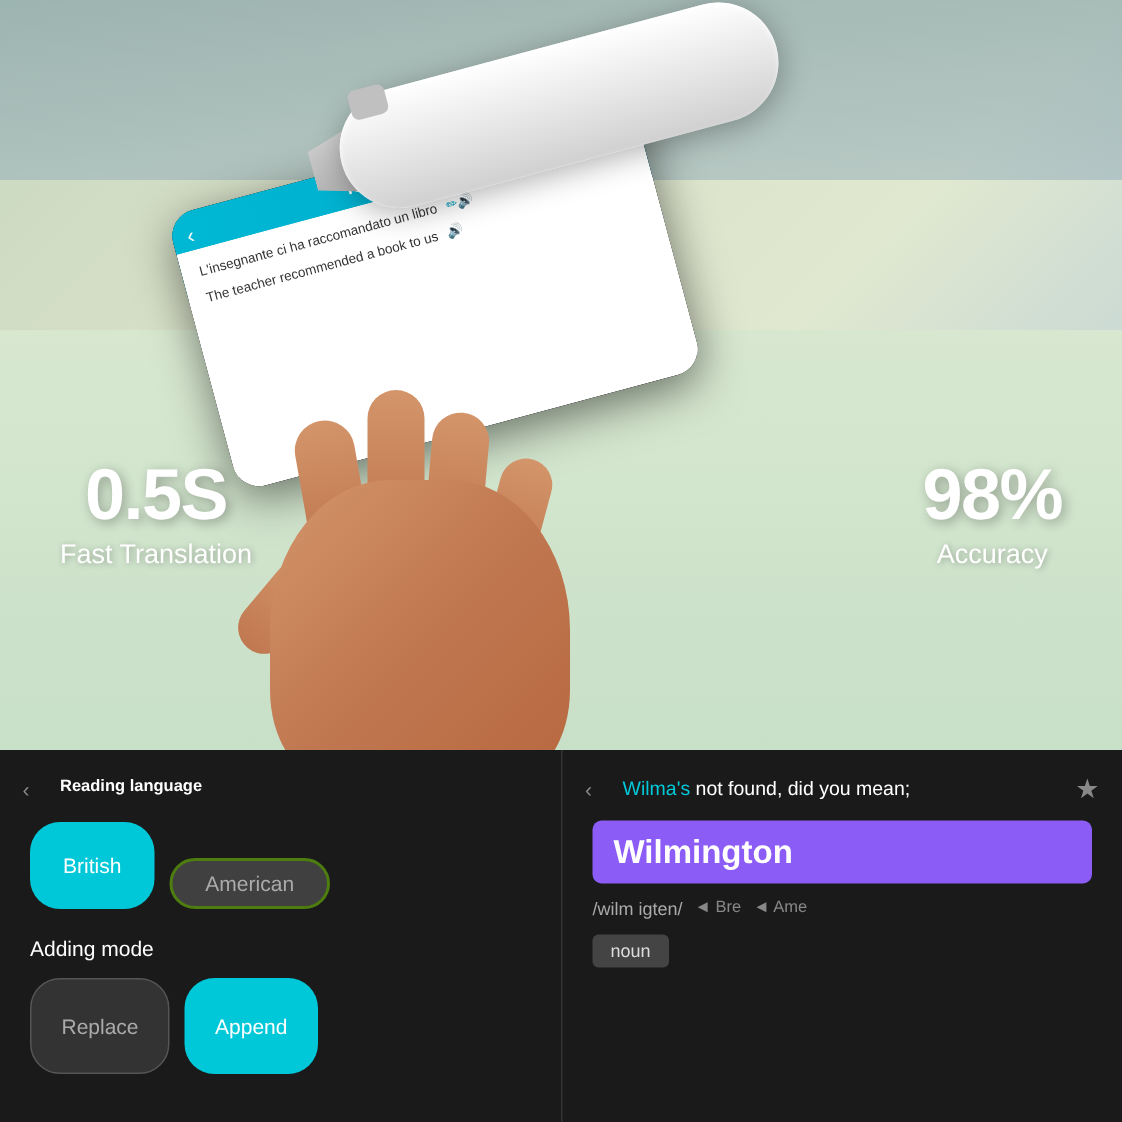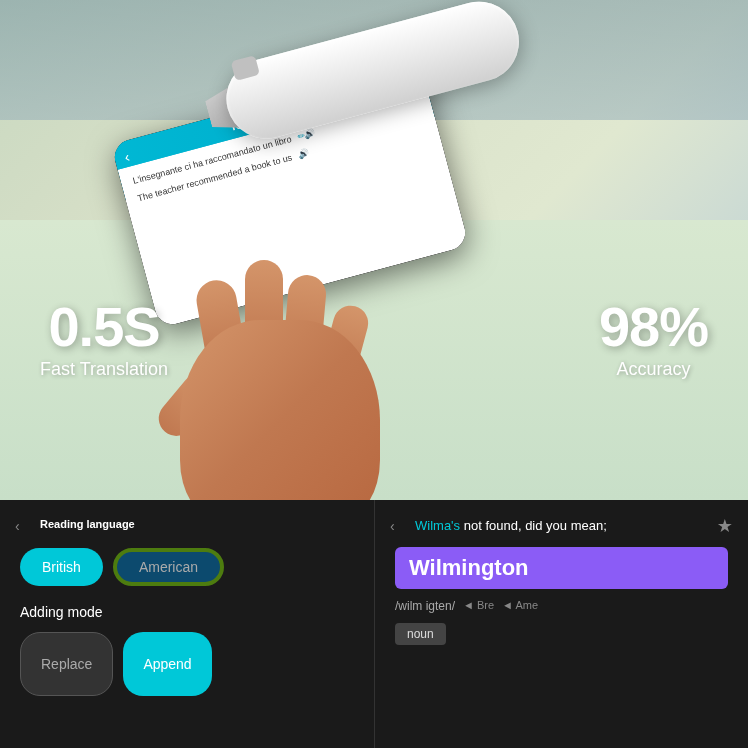--- a/index.html
+++ b/index.html
@@ -224,21 +224,21 @@
 
     
     .stat-left {
       position: absolute;
       bottom: 120px;
       left: 40px;
       text-align: center;
     }
 
     .stat-number {
-      font-size: 56px;
+      font-size: 48px;
       font-weight: 900;
       color: white;
       text-shadow: 2px 2px 8px rgba(0,0,0,0.3);
       line-height: 1;
       letter-spacing: -1px;
     }
 
     .stat-label {
       font-size: 18px;
       color: white;
@@ -301,23 +301,24 @@
       cursor: pointer;
       border: none;
     }
 
     .lang-btn.active {
       background: #00c8d8;
       color: white;
     }
 
     .lang-btn.inactive {
-      background: #0c4a6e;
+      background: #404040;
       color: #aaa;
-      border: 4px solid #4d7c0f;
+      border: 2px solid #4d7c0f;
+      margin-top: 24px;
     }
 
     .mode-title {
       color: white;
       font-size: 14px;
       font-weight: 500;
       margin-bottom: 12px;
     }
 
     .mode-buttons {

